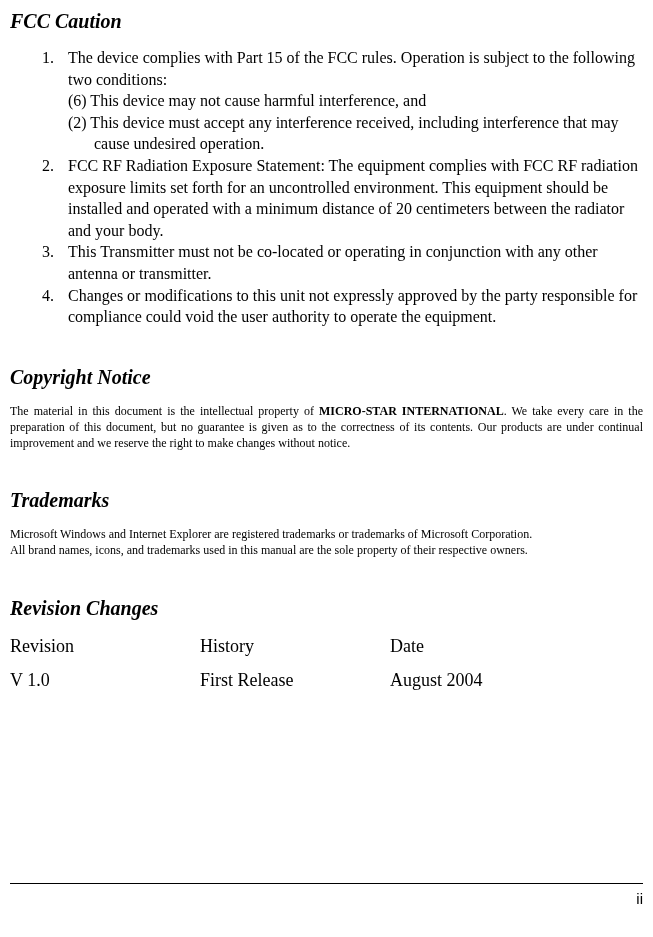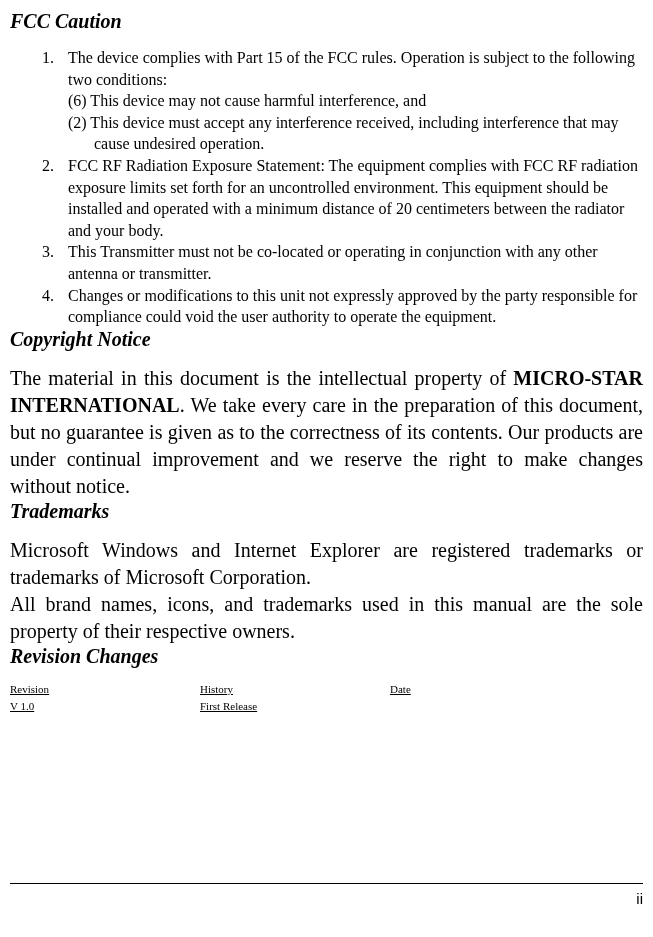--- a/index.html
+++ b/index.html
@@ -16,20 +16,21 @@
       padding: 10px 10px 0 10px;
       position: relative;
     }
     h2 {
       font-size: 20px;
       font-style: italic;
       font-weight: bold;
       margin-bottom: 14px;
     }
     h2.spaced {
+      margin-top: 38px;
     }
     .ordered-list {
       list-style: none;
       padding-left: 32px;
       font-size: 16px;
       line-height: 1.35;
     }
     .ordered-list li {
       position: relative;
       padding-left: 26px;
@@ -42,30 +43,29 @@
     }
     .sublist {
       list-style: none;
       padding-left: 0;
     }
     .sublist li {
       padding-left: 26px;
       text-indent: -26px;
     }
     .body-text {
-      font-size: 20px;
+      font-size: 12px;
       line-height: 1.35;
       text-align: justify;
     }
     .table {
       display: flex;
-      font-size: 11px;
+      font-size: 18px;
       line-height: 1.4;
-      margin-top: 2px;
-      text-decoration: underline;
+      margin-top: 9px;
     }
     .col1 { width: 190px; }
     .col2 { width: 190px; }
     .col3 { flex: 1; }
     .bold { font-weight: bold; }
     .footer {
       position: absolute;
       bottom: 30px;
       left: 10px;
       right: 10px;
@@ -118,18 +118,19 @@
 
 <h2 class="spaced">Revision Changes</h2>
 <div class="table">
   <div class="col1">Revision</div>
   <div class="col2">History</div>
   <div class="col3">Date</div>
 </div>
 <div class="table">
   <div class="col1">V 1.0</div>
   <div class="col2">First Release</div>
+  <div class="col3">August 2004</div>
 </div>
 
 <div class="footer">
   <div class="footer-line"></div>
   <div class="page-num">ii</div>
 </div>
 
 </body></html>

